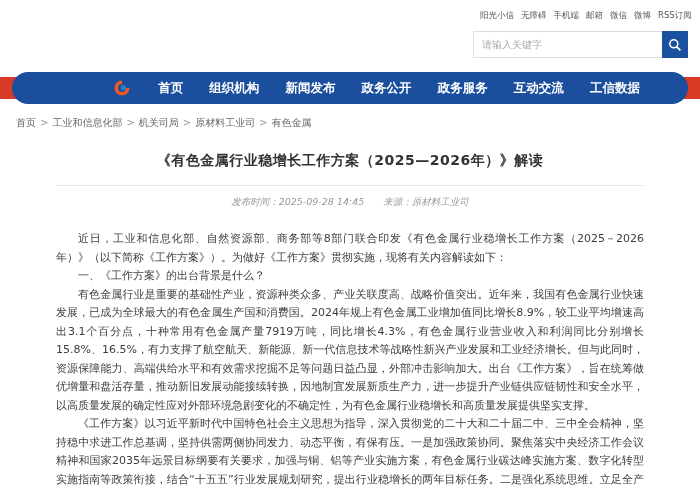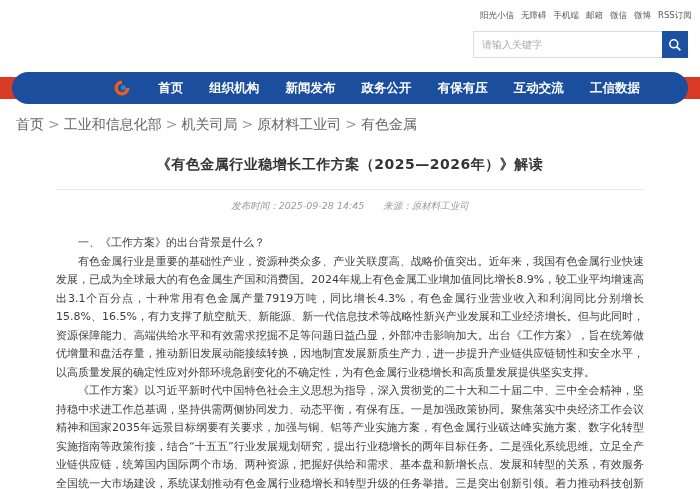--- a/index.html
+++ b/index.html
@@ -29,21 +29,21 @@
   
   .nav-band { position:relative; height:34px; }
   .nav-red { position:absolute; left:0; right:0; top:5px; height:22px; background:#d93a26; }
   .nav-pill { position:absolute; left:12px; right:12px; top:0; height:32px; background:#1b4f9e;
     border-radius:16px; display:flex; align-items:center; padding:0 48px 0 100px;
     justify-content:space-between; }
   .nav-logo { width:20px; height:20px; display:flex; align-items:center; justify-content:center; }
   .nav-item { color:#fff; font-size:12.5px; font-weight:bold; cursor:pointer; white-space:nowrap; }
 
   
-  .breadcrumb { padding:10px 0 6px 16px; font-size:14px; color:#666; }
+  .breadcrumb { padding:10px 0 6px 16px; font-size:10px; color:#666; }
   .crumb { cursor:pointer; }
   .crumb-sep { color:#999; margin:0 4px; }
 
   
   .content { width:588px; margin:0 auto; }
   .article-title { margin-top:16px; text-align:center; font-size:14px; font-weight:bold;
     color:#333; letter-spacing:0.5px; }
   .title-divider { border-bottom:1px solid #e9e9e9; margin-top:15px; }
   .article-meta { text-align:center; font-size:9.5px; color:#999; margin-top:10px; }
   .article-meta .meta-part { margin:0 8px;font-style:italic; }
@@ -89,33 +89,34 @@
       <svg width="20" height="20" viewBox="0 0 24 24">
         <path d="M12 3a9 9 0 1 0 9 9h-4.2a4.8 4.8 0 1 1-4.8-4.8z" fill="#ef5a22"></path>
         <circle cx="13.6" cy="11.6" r="3.1" fill="#2f7fc1"></circle>
       </svg>
     </span>
 
   <span class="nav-item">首页</span>
       <span class="nav-item">组织机构</span>
       <span class="nav-item">新闻发布</span>
       <span class="nav-item">政务公开</span>
-      <span class="nav-item">有保有压</span>
+      <span class="nav-item">政务服务</span>
       <span class="nav-item">互动交流</span>
       <span class="nav-item">工信数据</span>
     </div>
 </div>
 
 <div class="breadcrumb"><span class="crumb">首页</span><span class="crumb-sep">&gt;</span><span class="crumb">工业和信息化部</span><span class="crumb-sep">&gt;</span><span class="crumb">机关司局</span><span class="crumb-sep">&gt;</span><span class="crumb">原材料工业司</span><span class="crumb-sep">&gt;</span><span class="crumb">有色金属</span></div>
 
 <div class="content">
   <div class="article-title">《有色金属行业稳增长工作方案（2025—2026年）》解读</div>
   <div class="title-divider"></div>
   <div class="article-meta">
     <span class="meta-part"><span>发布时间：</span><span>2025-09-28 14:45</span></span>
     <span class="meta-part"><span>来源：</span><span>原材料工业司</span></span>
   </div>
   <div class="article-body">
+      <p class="body-para">近日，工业和信息化部、自然资源部、商务部等8部门联合印发《有色金属行业稳增长工作方案（2025－2026年）》（以下简称《工作方案》）。为做好《工作方案》贯彻实施，现将有关内容解读如下：</p>
       <p class="section-heading">一、《工作方案》的出台背景是什么？</p>
       <p class="body-para">有色金属行业是重要的基础性产业，资源种类众多、产业关联度高、战略价值突出。近年来，我国有色金属行业快速发展，已成为全球最大的有色金属生产国和消费国。2024年规上有色金属工业增加值同比增长8.9%，较工业平均增速高出3.1个百分点，十种常用有色金属产量7919万吨，同比增长4.3%，有色金属行业营业收入和利润同比分别增长15.8%、16.5%，有力支撑了航空航天、新能源、新一代信息技术等战略性新兴产业发展和工业经济增长。但与此同时，资源保障能力、高端供给水平和有效需求挖掘不足等问题日益凸显，外部冲击影响加大。出台《工作方案》，旨在统筹做优增量和盘活存量，推动新旧发展动能接续转换，因地制宜发展新质生产力，进一步提升产业链供应链韧性和安全水平，以高质量发展的确定性应对外部环境急剧变化的不确定性，为有色金属行业稳增长和高质量发展提供坚实支撑。</p>
       <p class="body-para">《工作方案》以习近平新时代中国特色社会主义思想为指导，深入贯彻党的二十大和二十届二中、三中全会精神，坚持稳中求进工作总基调，坚持供需两侧协同发力、动态平衡，有保有压。一是加强政策协同。聚焦落实中央经济工作会议精神和国家2035年远景目标纲要有关要求，加强与铜、铝等产业实施方案，有色金属行业碳达峰实施方案、数字化转型实施指南等政策衔接，结合“十五五”行业发展规划研究，提出行业稳增长的两年目标任务。二是强化系统思维。立足全产业链供应链，统筹国内国际两个市场、两种资源，把握好供给和需求、基本盘和新增长点、发展和转型的关系，有效服务全国统一大市场建设，系统谋划推动有色金属行业稳增长和转型升级的任务举措。三是突出创新引领。着力推动科技创新和产业创新深度融合，强化企业创新主体地位，加快关键共性技术突破，培育重大应用场景，完善标准体系建设，引导提升产品品质，以高质量供给引领创造新需求。</p>
     </div>
 </div>
 
 </body></html>

